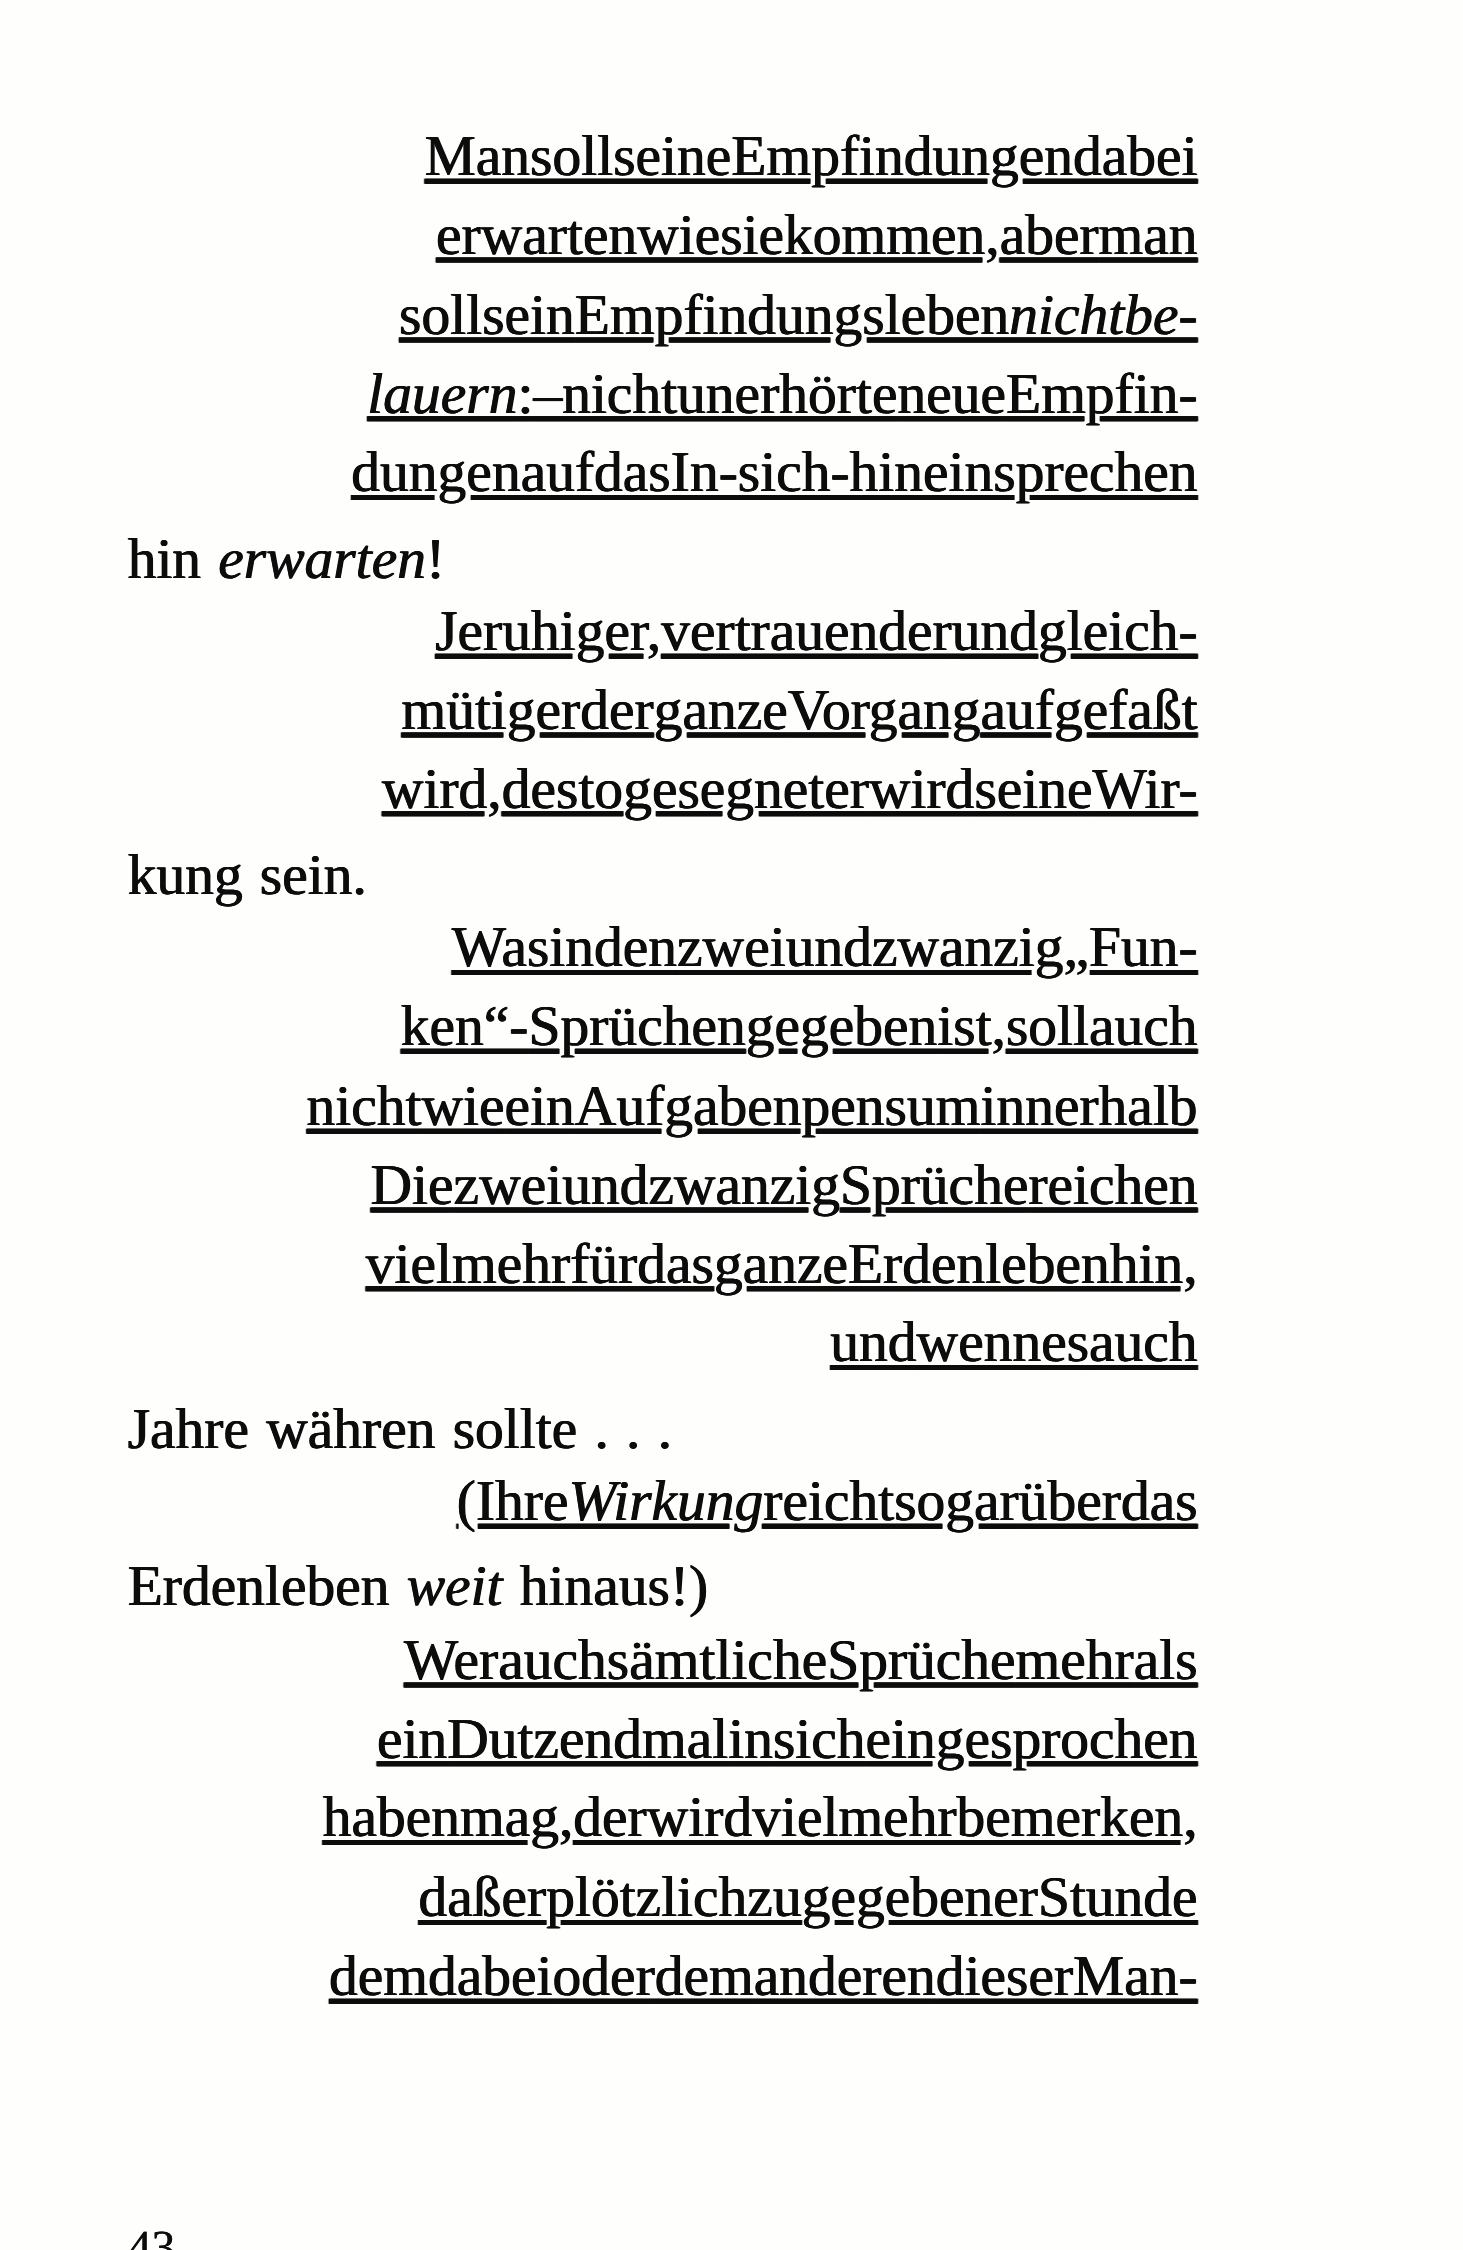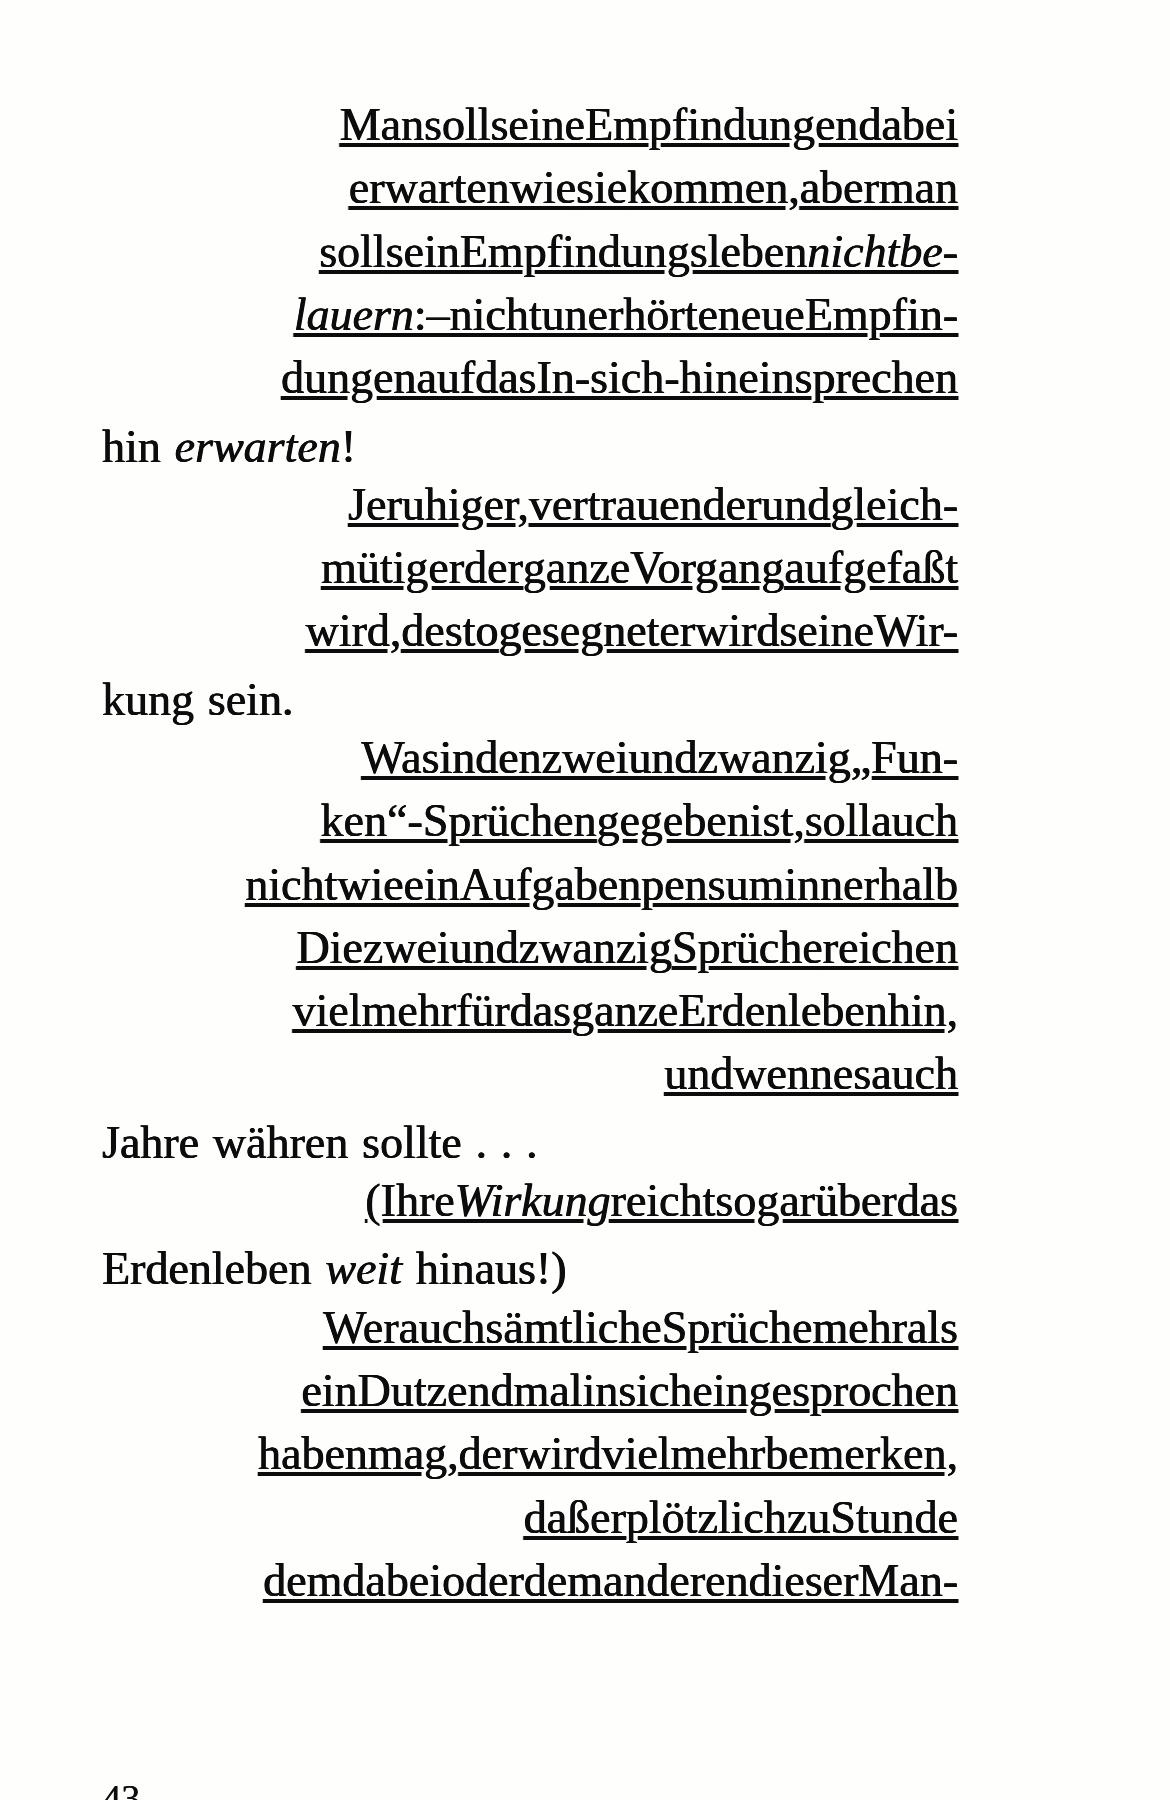--- a/index.html
+++ b/index.html
@@ -215,20 +215,21 @@
           <span class="word"><span>der</span></span>
           <span class="word"><span>wird</span></span>
           <span class="word"><span>vielmehr</span></span>
           <span class="word"><span>bemerken,</span></span>
         </div>
         <div class="line justify">
           <span class="word"><span>daß</span></span>
           <span class="word"><span>er</span></span>
           <span class="word"><span>plötzlich</span></span>
           <span class="word"><span>zu</span></span>
+          <span class="word"><span>gegebener</span></span>
           <span class="word"><span>Stunde</span></span>
         </div>
         <div class="line justify">
           <span class="word"><span>dem</span></span>
           <span class="word"><span>dabei</span></span>
           <span class="word"><span>oder</span></span>
           <span class="word"><span>dem</span></span>
           <span class="word"><span>anderen</span></span>
           <span class="word"><span>dieser</span></span>
           <span class="word"><span>Man-</span></span>

